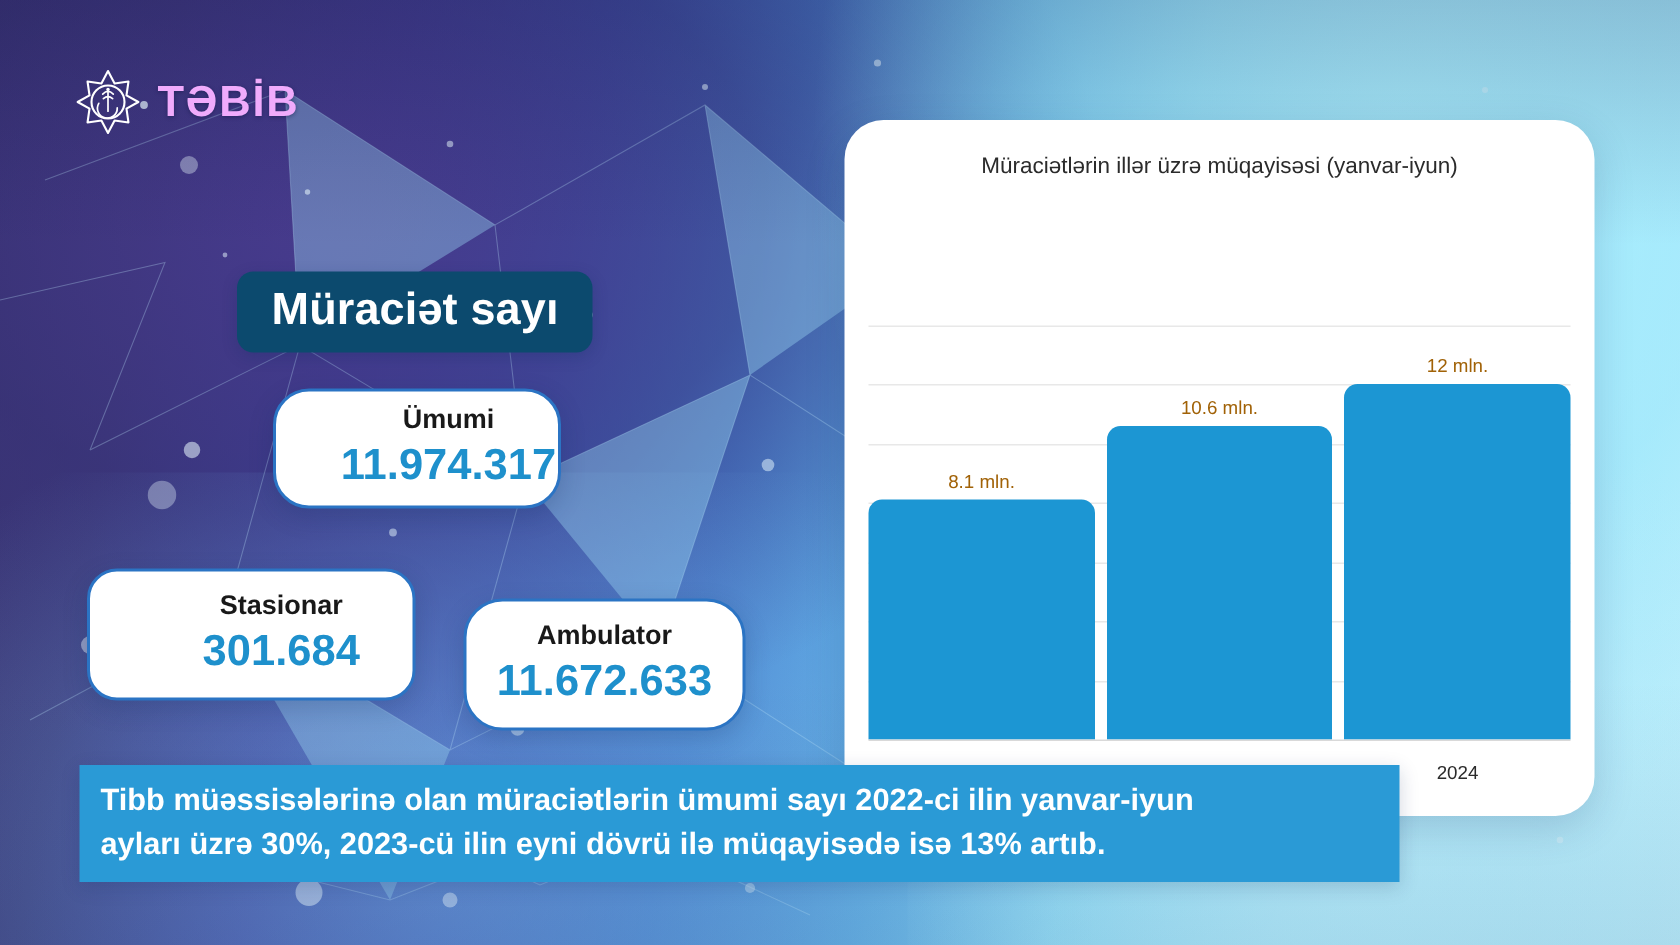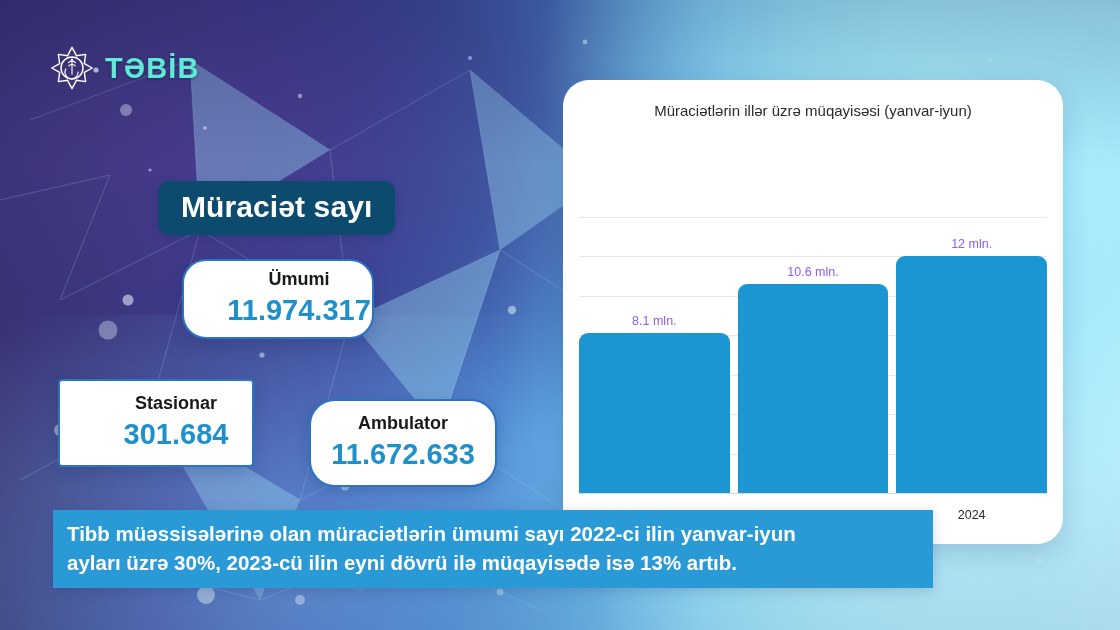--- a/index.html
+++ b/index.html
@@ -48,21 +48,21 @@
     position:absolute; inset:0;
     background:linear-gradient(180deg, rgba(20,22,70,.20) 0%, rgba(20,22,70,0) 26%, rgba(20,22,70,0) 72%, rgba(30,60,110,.10) 100%);
   }
 
   
   #logo {
     position:absolute; left:50px; top:46px;
     display:flex; align-items:center; gap:11px;
   }
   #logo .wordmark {
-    color:#5eead4; font-size:29px; font-weight:700; letter-spacing:1.2px;
+    color:#f0abfc; font-size:29px; font-weight:700; letter-spacing:1.2px;
     text-shadow:0 1px 3px rgba(10,20,60,.45);
   }
 
   
   #headline {
     position:absolute; left:158px; top:181px;
     background:#0c4a6e;
     border-radius:11px;
     padding:9px 23px 11px 23px;
     color:#ffffff;
@@ -80,21 +80,21 @@
     display:flex; flex-direction:column; align-items:center; justify-content:center;
     box-shadow:0 5px 16px rgba(18,45,95,.22);
   }
   .card .lbl {
     color:#191919; font-size:18px; font-weight:700; line-height:1.1;
   }
   .card .val {
     color:#1E90CC; font-size:29px; font-weight:700; line-height:1.15; margin-top:4px;
   }
   #card-total     { left:182px; top:259px;  width:192px; height:80px;padding-left:42px; }
-  #card-inpatient { left:58px;  top:379px;  width:196px; height:88px; border-radius:4px;padding-left:40px; }
+  #card-inpatient { left:58px;  top:379px;  width:219px; height:88px; border-radius:20px;padding-left:40px; }
   #card-outpatient{ left:309px; top:379px;  width:188px; height:88px; border-radius:26px;margin-top:20px; }
 
   
   #chart-card {
     position:absolute; left:563px; top:80px; width:500px; height:464px;
     background:#ffffff; border-radius:26px;
     box-shadow:0 8px 26px rgba(20,50,100,.18);
   }
   #chart-title {
     position:absolute; left:0; right:0; top:22px;
@@ -109,21 +109,21 @@
   .axisline {
     position:absolute; left:0; right:0; bottom:0; height:1px; background:#d9d9d9;
   }
   .bar {
     position:absolute; bottom:1px;
     background:#1C96D3;
     border-top-left-radius:9px; border-top-right-radius:9px;
   }
   .bar-label {
     position:absolute; text-align:center;
-    color:#8b5cf6; font-size:12.5px; font-weight:400; white-space:nowrap;
+    color:#a16207; font-size:12.5px; font-weight:400; white-space:nowrap;
   }
   .tick-label {
     position:absolute; text-align:center;
     color:#2b2b2b; font-size:12.5px; font-weight:400;
   }
   #ticks { position:absolute; left:16px; right:16px; bottom:18px; height:18px;text-decoration:underline; }
 
   
   #caption {
     position:absolute; left:53px; top:510px; width:880px;

